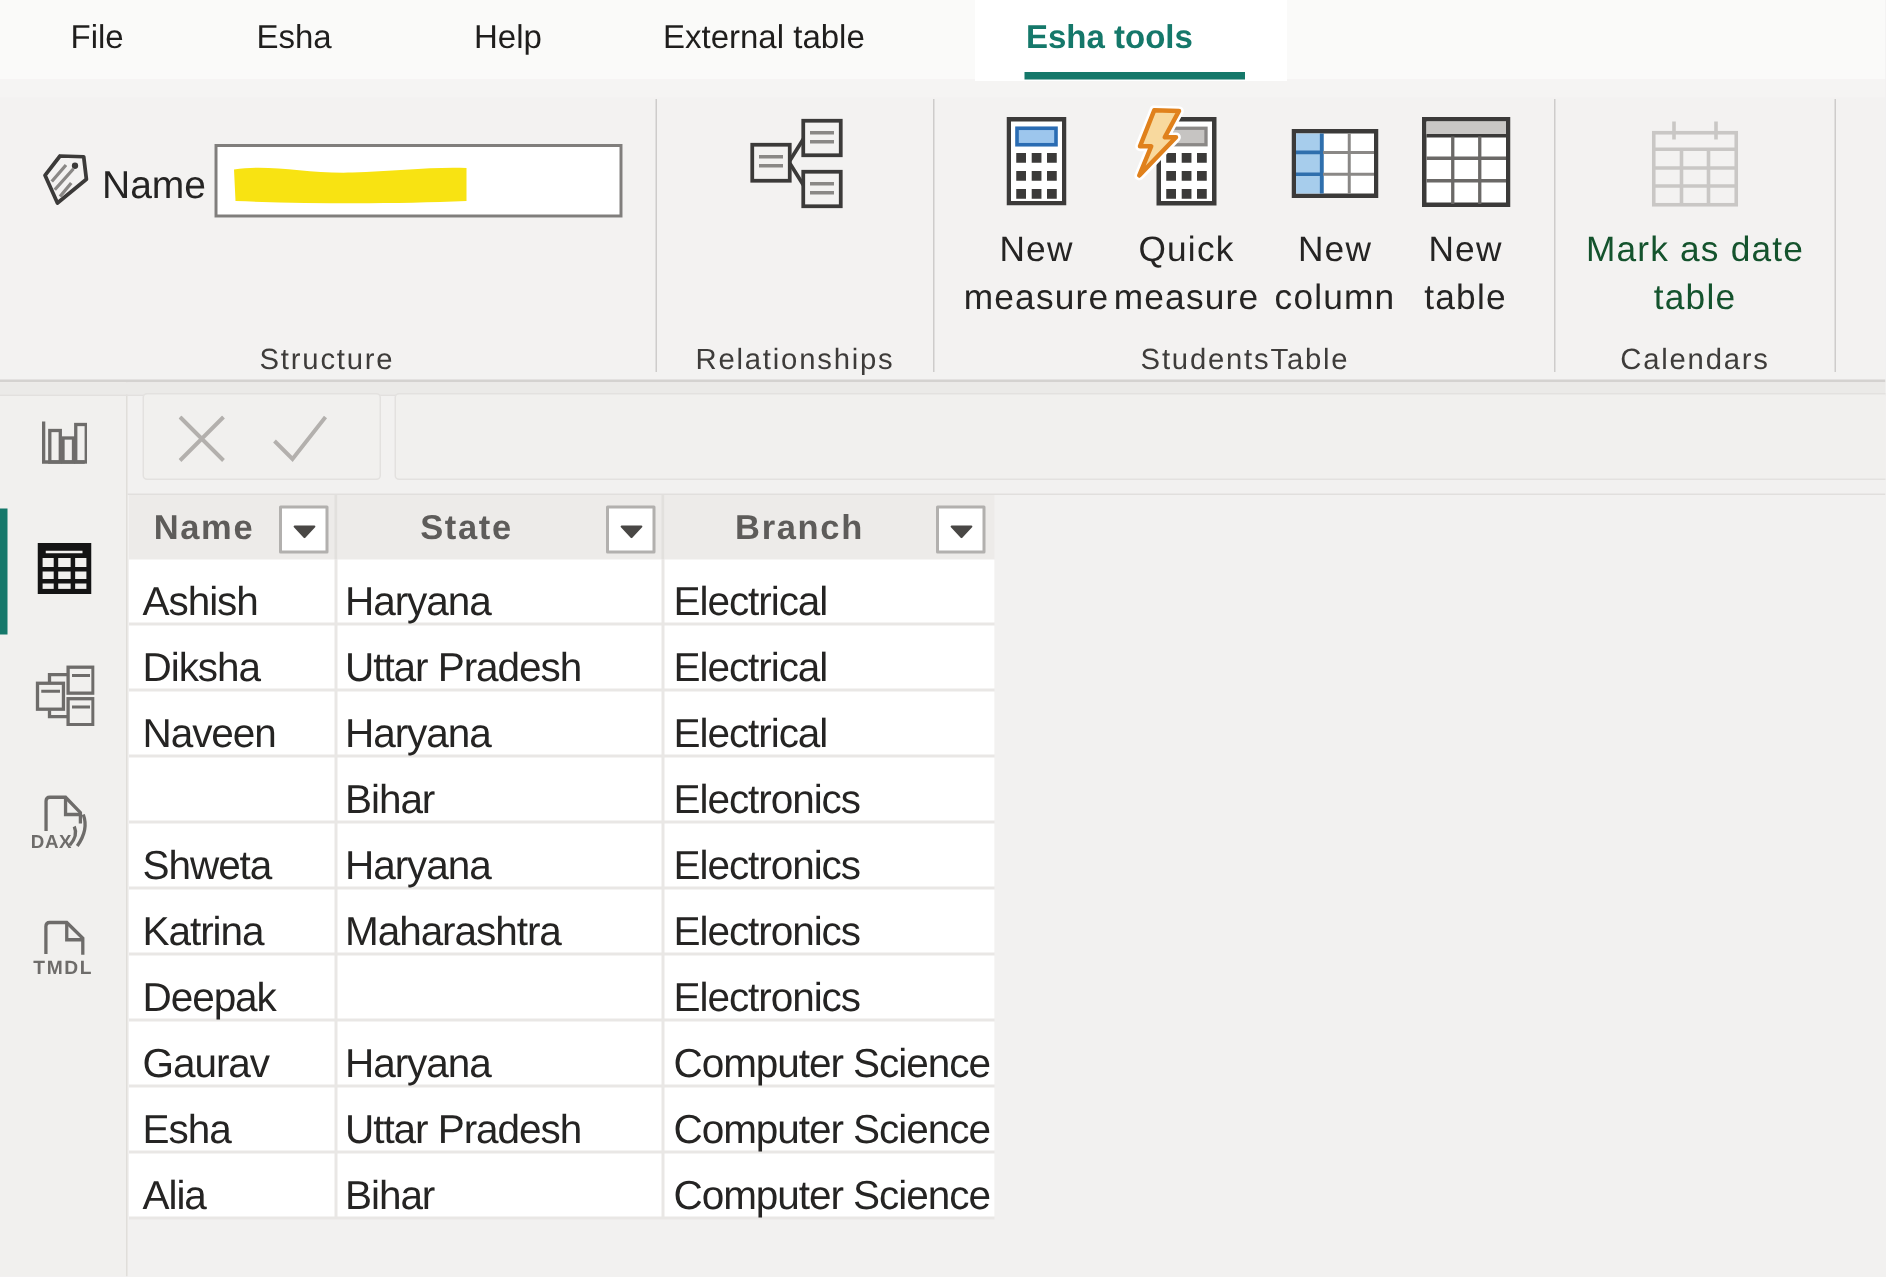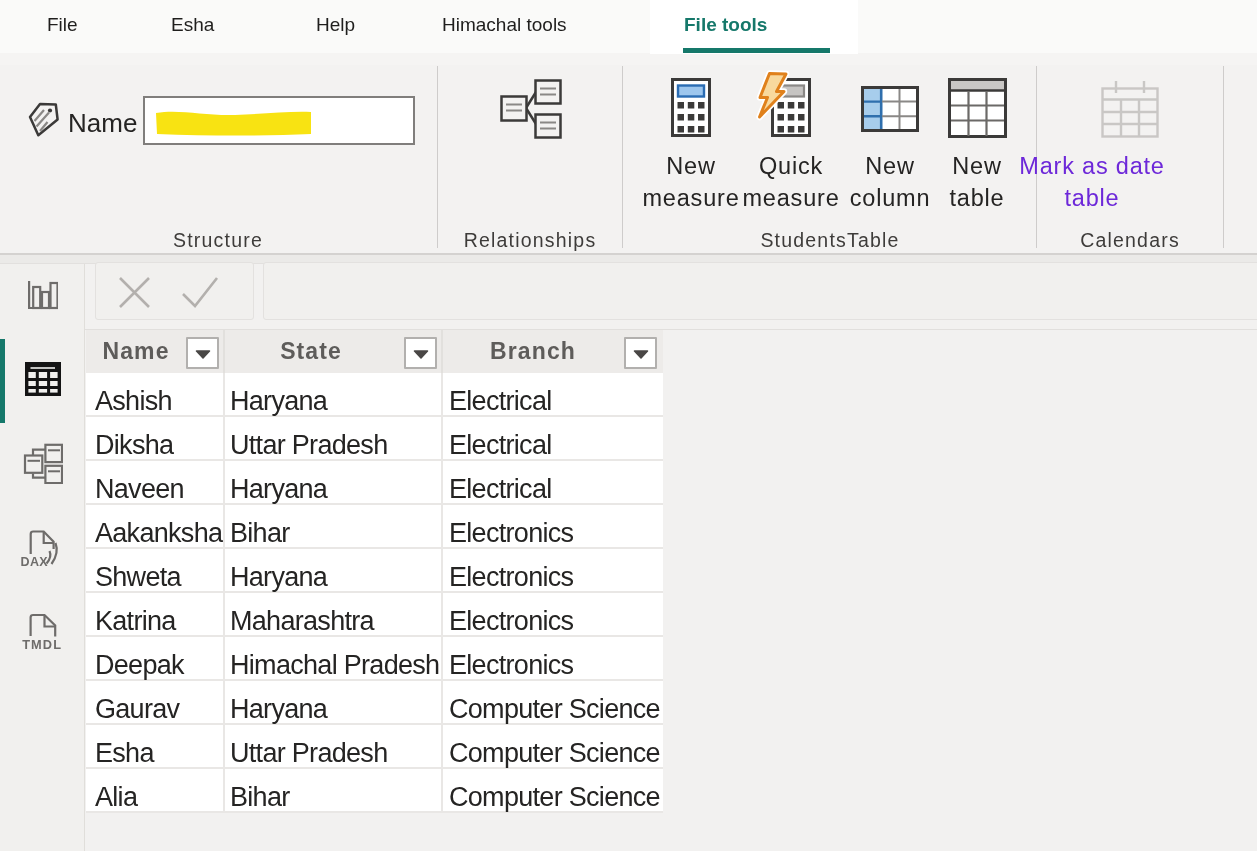--- a/index.html
+++ b/index.html
@@ -1,40 +1,40 @@
 <!DOCTYPE html>
 <html><head>
 <meta charset="utf-8">
 <style>
 *{margin:0;padding:0;box-sizing:border-box}
 html,body{width:1257px;height:851px;overflow:hidden;background:#f2f1f0;font-family:"Liberation Sans",sans-serif}
 .abs{position:absolute}
 #app{position:relative;width:1257px;height:851px;overflow:hidden}
-.menuitem{position:absolute;top:10px;font-size:19px;line-height:30px;color:#1f1e1d;white-space:nowrap}
+.menuitem{position:absolute;top:10px;font-size:22px;line-height:30px;color:#1f1e1d;white-space:nowrap}
 .grouplabel{position:absolute;top:230px;font-size:19.5px;letter-spacing:1.2px;line-height:20px;color:#3e3c3a;transform:translateX(-50%);white-space:nowrap}
 .btnlabel{position:absolute;top:150px;font-size:23.5px;letter-spacing:0.8px;line-height:32px;color:#252423;transform:translateX(-50%);text-align:center;white-space:nowrap}
 .hdrcell{position:absolute;top:330px;height:43px;background:#edebe9;border-right:2px solid #e2e0dd}
 .hdrtext{position:absolute;font-size:23px;font-weight:bold;color:#5e5c5a;letter-spacing:1.1px;line-height:43px;top:330px;transform:translateX(-50%);white-space:nowrap}
 .fbtn{position:absolute;top:337px;width:33px;height:32px;background:#fff;border:2px solid #b2b0ae;border-radius:1px}
 .fbtn svg{position:absolute;left:7px;top:11px}
 .cell{position:absolute;font-size:27px;color:#252423;letter-spacing:-0.7px;line-height:42px;white-space:nowrap}
 </style>
 </head>
 <body>
 <div id="app">
 
 <div class="abs" style="left:0;top:0;width:1257px;height:53px;background:#fafaf9"></div>
 <div class="abs" style="left:0;top:53px;width:1257px;height:12px;background:#f5f4f3"></div>
 <div class="abs" style="left:650px;top:0;width:208px;height:54px;background:#ffffff"></div>
 <div class="abs" style="left:683px;top:48px;width:147px;height:5px;background:#15786a"></div>
 <div class="menuitem" style="left:47px">File</div>
 <div class="menuitem" style="left:171px">Esha</div>
 <div class="menuitem" style="left:316px">Help</div>
-<div class="menuitem" style="left:442px">Himachal tools</div>
-<div class="menuitem" style="left:684px;color:#15786a;font-weight:bold">File tools</div>
+<div class="menuitem" style="left:442px">External table</div>
+<div class="menuitem" style="left:684px;color:#15786a;font-weight:bold">Esha tools</div>
 
 <div class="abs" style="left:0;top:65px;width:1257px;height:188px;background:#f3f2f1"></div>
 <div class="abs" style="left:0;top:253px;width:1257px;height:2px;background:#d4d2d0"></div>
 
 <div class="abs" style="left:437px;top:66px;width:1px;height:182px;background:#cecccb"></div>
 <div class="abs" style="left:622px;top:66px;width:1px;height:182px;background:#cecccb"></div>
 <div class="abs" style="left:1036px;top:66px;width:1px;height:182px;background:#cecccb"></div>
 <div class="abs" style="left:1223px;top:66px;width:1px;height:182px;background:#cecccb"></div>
 
 <div class="grouplabel" style="left:218px">Structure</div>
@@ -124,21 +124,21 @@
 
 <svg class="abs" style="left:1101px;top:80px" width="58" height="58" viewBox="0 0 58 58">
   <g stroke="#c9c7c5" stroke-width="2.4" fill="none">
     <rect x="1.5" y="8.5" width="55" height="48"></rect>
     <path d="M1.5 19.5 H56.5"></path>
     <path d="M15 1 V13 M43 1 V13"></path>
     <path d="M1.5 32 H56.5 M1.5 44 H56.5"></path>
     <path d="M20 19.5 V56 M38 19.5 V56"></path>
   </g>
 </svg>
-<div class="btnlabel" style="left:1092px;color:#6d28d9">Mark as date<br>table</div>
+<div class="btnlabel" style="left:1130px;color:#14532d">Mark as date<br>table</div>
 
 <div class="abs" style="left:0;top:255px;width:1257px;height:596px;background:#f2f1f0"></div>
 
 <div class="abs" style="left:0;top:255px;width:85px;height:596px;background:#f1f0ee;border-right:1px solid #e0deda"></div>
 <div class="abs" style="left:0;top:255px;width:1257px;height:8px;background:#ebeae8"></div>
 <div class="abs" style="left:0;top:263px;width:1257px;height:1px;background:#e2e0de"></div>
 <div class="abs" style="left:0;top:339px;width:5px;height:84px;background:#15786a"></div>
 
 <svg class="abs" style="left:27px;top:280px" width="31" height="31" viewBox="0 0 31 31">
   <g stroke="#6e6c6a" stroke-width="2.2" fill="none">
@@ -228,41 +228,39 @@
 <div class="cell" style="left:230px;top:424px">Uttar Pradesh</div>
 <div class="abs" style="left:443px;top:417px;width:220px;height:42px;background:#fff"></div>
 <div class="cell" style="left:449px;top:424px">Electrical</div>
 <div class="abs" style="left:86px;top:461px;width:137px;height:42px;background:#fff"></div>
 <div class="cell" style="left:95px;top:468px">Naveen</div>
 <div class="abs" style="left:225px;top:461px;width:216px;height:42px;background:#fff"></div>
 <div class="cell" style="left:230px;top:468px">Haryana</div>
 <div class="abs" style="left:443px;top:461px;width:220px;height:42px;background:#fff"></div>
 <div class="cell" style="left:449px;top:468px">Electrical</div>
 <div class="abs" style="left:86px;top:505px;width:137px;height:42px;background:#fff"></div>
-<div class="cell" style="left:95px;top:512px">Aakanksha</div>
 <div class="abs" style="left:225px;top:505px;width:216px;height:42px;background:#fff"></div>
 <div class="cell" style="left:230px;top:512px">Bihar</div>
 <div class="abs" style="left:443px;top:505px;width:220px;height:42px;background:#fff"></div>
 <div class="cell" style="left:449px;top:512px">Electronics</div>
 <div class="abs" style="left:86px;top:549px;width:137px;height:42px;background:#fff"></div>
 <div class="cell" style="left:95px;top:556px">Shweta</div>
 <div class="abs" style="left:225px;top:549px;width:216px;height:42px;background:#fff"></div>
 <div class="cell" style="left:230px;top:556px">Haryana</div>
 <div class="abs" style="left:443px;top:549px;width:220px;height:42px;background:#fff"></div>
 <div class="cell" style="left:449px;top:556px">Electronics</div>
 <div class="abs" style="left:86px;top:593px;width:137px;height:42px;background:#fff"></div>
 <div class="cell" style="left:95px;top:600px">Katrina</div>
 <div class="abs" style="left:225px;top:593px;width:216px;height:42px;background:#fff"></div>
 <div class="cell" style="left:230px;top:600px">Maharashtra</div>
 <div class="abs" style="left:443px;top:593px;width:220px;height:42px;background:#fff"></div>
 <div class="cell" style="left:449px;top:600px">Electronics</div>
 <div class="abs" style="left:86px;top:637px;width:137px;height:42px;background:#fff"></div>
 <div class="cell" style="left:95px;top:644px">Deepak</div>
 <div class="abs" style="left:225px;top:637px;width:216px;height:42px;background:#fff"></div>
-<div class="cell" style="left:230px;top:644px">Himachal Pradesh</div>
 <div class="abs" style="left:443px;top:637px;width:220px;height:42px;background:#fff"></div>
 <div class="cell" style="left:449px;top:644px">Electronics</div>
 <div class="abs" style="left:86px;top:681px;width:137px;height:42px;background:#fff"></div>
 <div class="cell" style="left:95px;top:688px">Gaurav</div>
 <div class="abs" style="left:225px;top:681px;width:216px;height:42px;background:#fff"></div>
 <div class="cell" style="left:230px;top:688px">Haryana</div>
 <div class="abs" style="left:443px;top:681px;width:220px;height:42px;background:#fff"></div>
 <div class="cell" style="left:449px;top:688px">Computer Science</div>
 <div class="abs" style="left:86px;top:725px;width:137px;height:42px;background:#fff"></div>
 <div class="cell" style="left:95px;top:732px">Esha</div>

